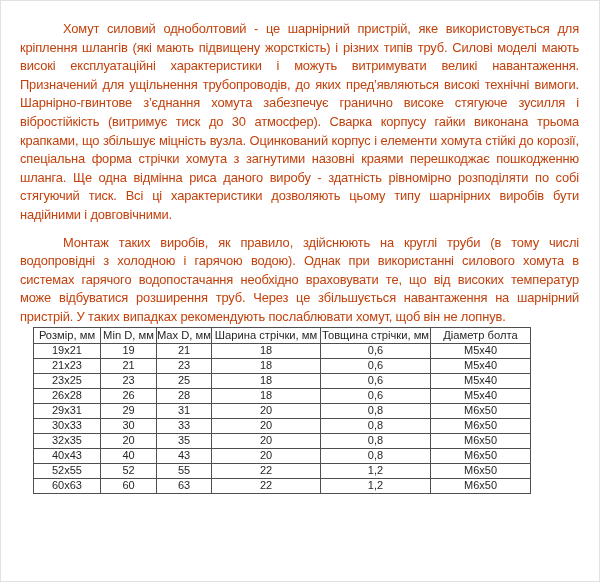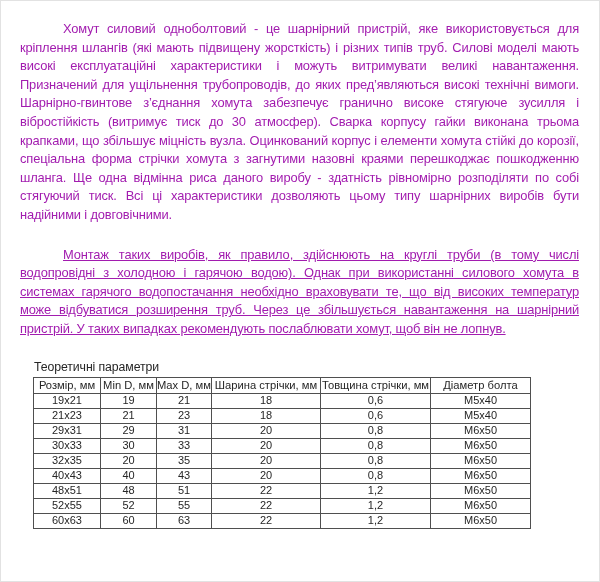--- a/index.html
+++ b/index.html
@@ -21,25 +21,24 @@
     padding: 19px 19px 0 19px;
   }
   .para {
     margin: 0;
     width: 559px;
     font-size: 12.9px;
     line-height: 18.6px;
     letter-spacing: -0.15px;
     text-align: justify;
     text-indent: 43px;
-    color: #a21caf;
+    color: #c2410c;
   }
   .para + .para {
-    margin-top: 21px;
-    text-decoration: underline;
+    margin-top: 9px;
   }
   .table-title {
     margin: 21px 0 3px 14px;
     font-size: 12.3px;
     letter-spacing: -0.1px;
     color: #262626;
   }
   table.params {
     margin-left: 13px;
     border-collapse: collapse;
@@ -68,21 +67,20 @@
 </head>
 <body>
 
 <div class="page">
   <div class="content">
 
     <p class="para">Хомут силовий одноболтовий - це шарнірний пристрій, яке використовується для кріплення шлангів (які мають підвищену жорсткість) і різних типів труб. Силові моделі мають високі експлуатаційні характеристики і можуть витримувати великі навантаження. Призначений для ущільнення трубопроводів, до яких пред’являються високі технічні вимоги. Шарнірно-гвинтове з’єднання хомута забезпечує гранично високе стягуюче зусилля і вібростійкість (витримує тиск до 30 атмосфер). Сварка корпусу гайки виконана трьома крапками, що збільшує міцність вузла. Оцинкований корпус і елементи хомута стійкі до корозії, спеціальна форма стрічки хомута з загнутими назовні краями перешкоджає пошкодженню шланга. Ще одна відмінна риса даного виробу - здатність рівномірно розподіляти по собі стягуючий тиск. Всі ці характеристики дозволяють цьому типу шарнірних виробів бути надійними і довговічними.</p>
 
     <p class="para">Монтаж таких виробів, як правило, здійснюють на круглі труби (в тому числі водопровідні з холодною і гарячою водою). Однак при використанні силового хомута в системах гарячого водопостачання необхідно враховувати те, що від високих температур може відбуватися розширення труб. Через це збільшується навантаження на шарнірний пристрій. У таких випадках рекомендують послаблювати хомут, щоб він не лопнув.</p>
 
-    <div class="table-title">Теоретичні параметри</div>
 
     <table class="params">
       <colgroup>
           <col style="width: 67px;">
           <col style="width: 56px;">
           <col style="width: 55px;">
           <col style="width: 109px;">
           <col style="width: 110px;">
           <col style="width: 100px;">
         </colgroup>
@@ -107,20 +105,36 @@
           </tr>
           <tr>
             <td>21x23</td>
             <td>21</td>
             <td>23</td>
             <td>18</td>
             <td>0,6</td>
             <td>M5x40</td>
           </tr>
           <tr>
+            <td>23x25</td>
+            <td>23</td>
+            <td>25</td>
+            <td>18</td>
+            <td>0,6</td>
+            <td>M5x40</td>
+          </tr>
+          <tr>
+            <td>26x28</td>
+            <td>26</td>
+            <td>28</td>
+            <td>18</td>
+            <td>0,6</td>
+            <td>M5x40</td>
+          </tr>
+          <tr>
             <td>29x31</td>
             <td>29</td>
             <td>31</td>
             <td>20</td>
             <td>0,8</td>
             <td>M6x50</td>
           </tr>
           <tr>
             <td>30x33</td>
             <td>30</td>
@@ -139,28 +153,20 @@
           </tr>
           <tr>
             <td>40x43</td>
             <td>40</td>
             <td>43</td>
             <td>20</td>
             <td>0,8</td>
             <td>M6x50</td>
           </tr>
           <tr>
-            <td>48x51</td>
-            <td>48</td>
-            <td>51</td>
-            <td>22</td>
-            <td>1,2</td>
-            <td>M6x50</td>
-          </tr>
-          <tr>
             <td>52x55</td>
             <td>52</td>
             <td>55</td>
             <td>22</td>
             <td>1,2</td>
             <td>M6x50</td>
           </tr>
           <tr>
             <td>60x63</td>
             <td>60</td>

